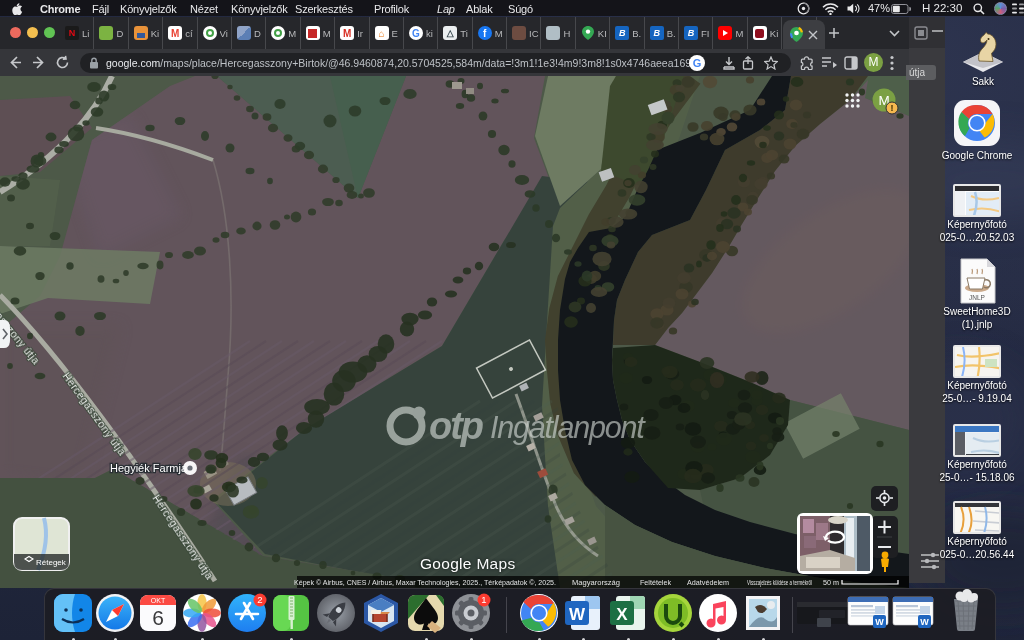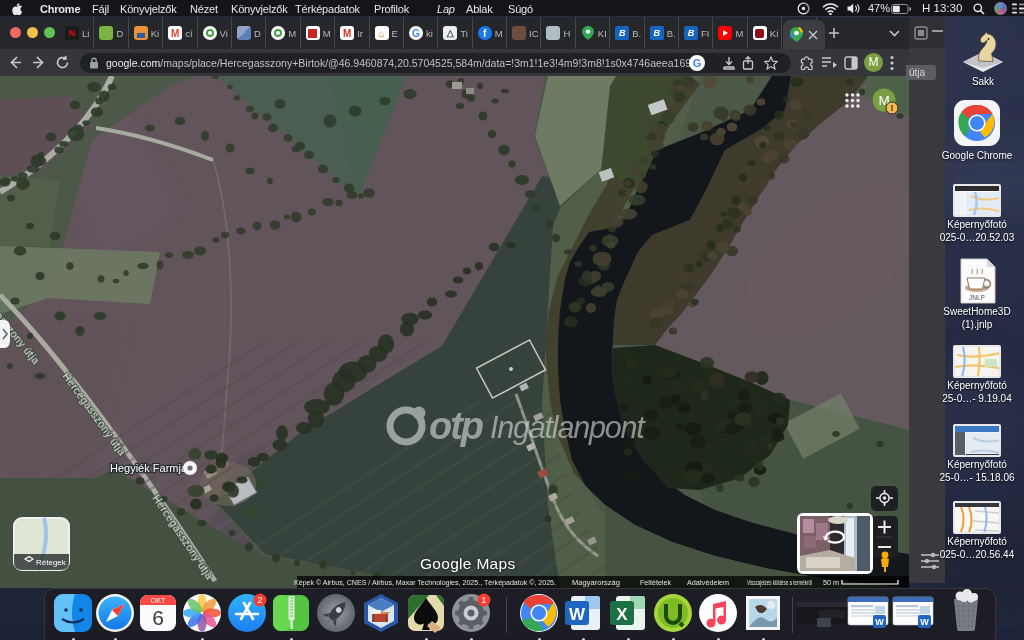--- a/index.html
+++ b/index.html
@@ -79,21 +79,21 @@
 <div id="menubar">
   <svg style="position:absolute;left:12px;top:2.5px;" width="11" height="12" viewBox="0 0 11 13">
     <path d="M7.6,0.3 c0.1,0.8 -0.25,1.65 -0.8,2.25 c-0.55,0.6 -1.4,1.05 -2.2,1 c-0.1,-0.8 0.3,-1.65 0.8,-2.2 C5.95,0.75 6.85,0.35 7.6,0.3 Z" fill="#e8e8ea"></path>
     <path d="M5.5,3.9 c0.75,0 1.7,-0.5 2.9,-0.4 c1,0.08 1.9,0.55 2.5,1.4 c-1.3,0.8 -1.9,1.9 -1.85,3.1 c0.05,1.4 0.85,2.5 2,3 c-0.3,0.9 -0.7,1.6 -1.2,2.3 c-0.6,0.85 -1.3,1.75 -2.3,1.75 c-0.95,0 -1.25,-0.6 -2.35,-0.6 c-1.1,0 -1.45,0.6 -2.4,0.6 c-1,0 -1.75,-0.95 -2.35,-1.8 C-0.7,11.6 -1.1,8.5 0.1,6.4 c0.6,-1.05 1.65,-1.75 2.8,-1.75 c1,0 1.85,0.65 2.6,0.65 Z" fill="#e8e8ea" transform="translate(0.4,-0.6) scale(0.92)"></path>
   </svg>
   <span class="mi b" style="left:40px;">Chrome</span>
   <span class="mi" style="left:92px;">Fájl</span>
   <span class="mi" style="left:120px;">Könyvjelzők</span>
   <span class="mi" style="left:190px;">Nézet</span>
   <span class="mi" style="left:231px;">Könyvjelzők</span>
-  <span class="mi" style="left:295px;">Térképadatok</span>
+  <span class="mi" style="left:295px;">Szerkesztés</span>
   <span class="mi" style="left:374px;">Profilok</span>
   <span class="mi" style="left:437px;font-style:italic;">Lap</span>
   <span class="mi" style="left:466px;">Ablak</span>
   <span class="mi" style="left:508px;">Súgó</span>
   <svg style="position:absolute;left:797px;top:2px;" width="13" height="13" viewBox="0 0 13 13">
       <circle cx="6.5" cy="6.5" r="5.3" stroke="#e8e8ea" stroke-width="1.3" fill="none"></circle>
       <path d="M6.5,1.2 a5.3,5.3 0 0 1 3,9.6" stroke="#8a8a8e" stroke-width="1.3" fill="none"></path>
       <circle cx="6.5" cy="6.5" r="1.7" fill="#e8e8ea"></circle>
     </svg>
   <svg style="position:absolute;left:822px;top:3px;" width="17" height="12" viewBox="0 0 17 12">
@@ -103,21 +103,21 @@
   <svg style="position:absolute;left:847px;top:3px;" width="13" height="11" viewBox="0 0 13 11">
       <path d="M0.5,3.6 H3 L6.2,0.8 V10.2 L3,7.4 H0.5 Z" fill="#e8e8ea"></path>
       <path d="M8.2,3 a3,3 0 0 1 0,5 M10.2,1.4 a5.5,5.5 0 0 1 0,8.2" stroke="#e8e8ea" stroke-width="1.1" fill="none"></path>
     </svg>
   <span style="position:absolute;left:868px;top:2px;font-size:11px;">47%</span>
   <svg style="position:absolute;left:891px;top:3.5px;" width="20" height="10" viewBox="0 0 20 10">
       <rect x="0.5" y="0.5" width="16.5" height="9" rx="2.2" stroke="#93939a" fill="none"></rect>
       <rect x="1.8" y="1.8" width="7" height="6.4" rx="1" fill="#e8e8ea"></rect>
       <path d="M18.3,3 v4 a2,2 0 0 0 0,-4 z" fill="#93939a"></path>
     </svg>
-  <span style="position:absolute;left:922px;top:2px;font-size:11.5px;white-space:nowrap;">H 13:30</span>
+  <span style="position:absolute;left:922px;top:2px;font-size:11.5px;white-space:nowrap;">H 22:30</span>
   <svg style="position:absolute;left:973px;top:2.5px;" width="12" height="12" viewBox="0 0 12 12">
       <circle cx="4.8" cy="4.8" r="3.7" stroke="#e8e8ea" stroke-width="1.4" fill="none"></circle>
       <line x1="7.6" y1="7.6" x2="11" y2="11" stroke="#e8e8ea" stroke-width="1.5"></line>
     </svg>
   <span style="position:absolute;left:994px;top:1.5px;width:13px;height:13px;border-radius:50%;background:conic-gradient(#5c8fd6,#7a5ea8,#c95f7e,#5ba06a,#5c8fd6);border:1px solid #8888aa;"></span>
   <svg style="position:absolute;left:1012px;top:3px;" width="12" height="11" viewBox="0 0 12 11">
       <rect x="0" y="0.5" width="5" height="1.8" rx="0.9" fill="#e8e8ea"></rect>
       <rect x="7" y="0.5" width="5" height="1.8" rx="0.9" fill="#9a9a9e"></rect>
       <rect x="0" y="4.6" width="5" height="1.8" rx="0.9" fill="#9a9a9e"></rect>
       <rect x="7" y="4.6" width="5" height="1.8" rx="0.9" fill="#e8e8ea"></rect>

